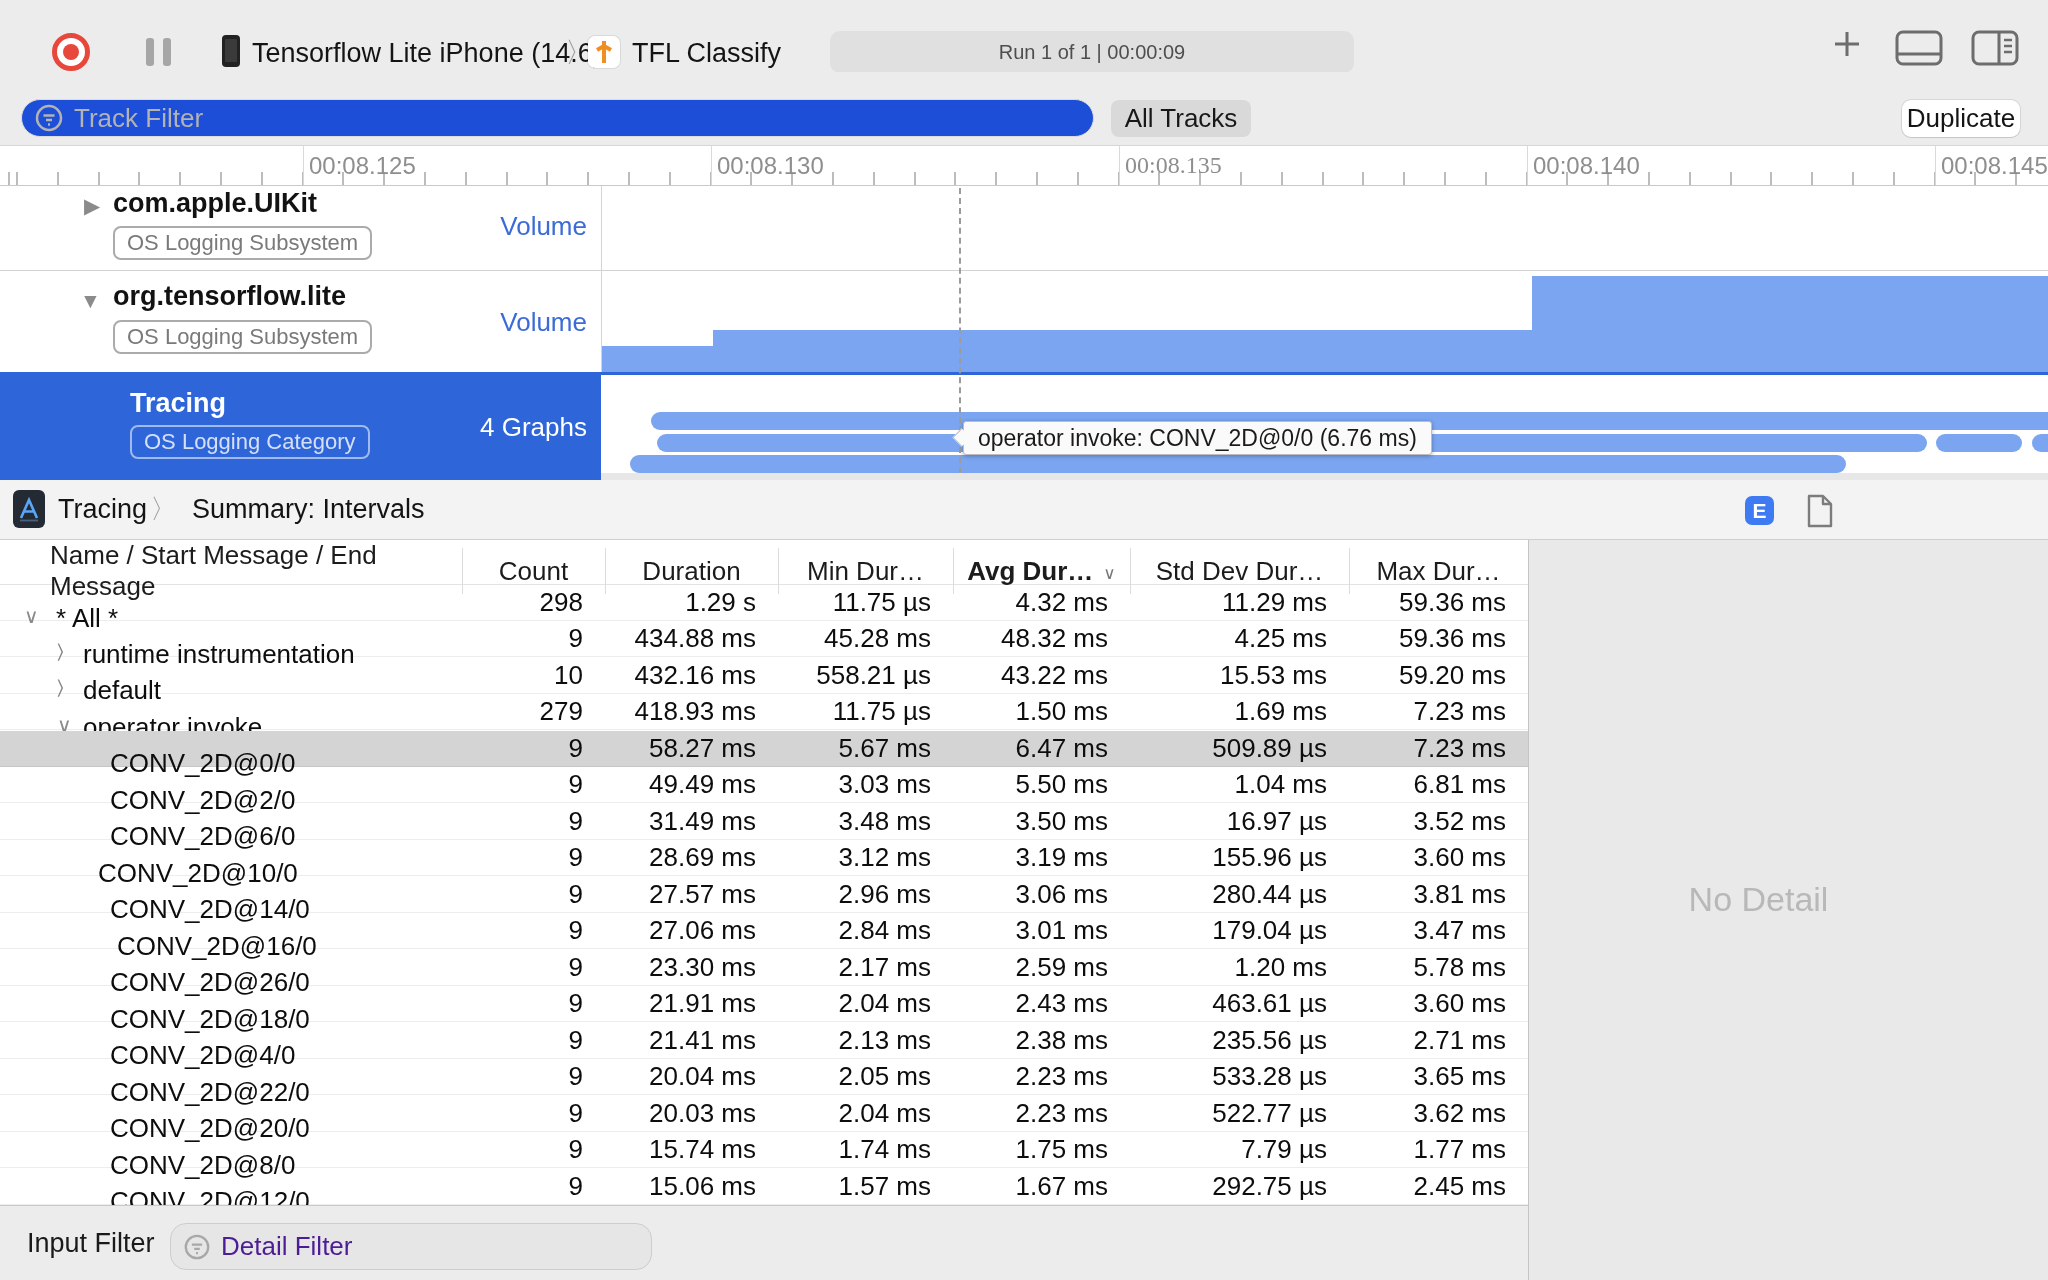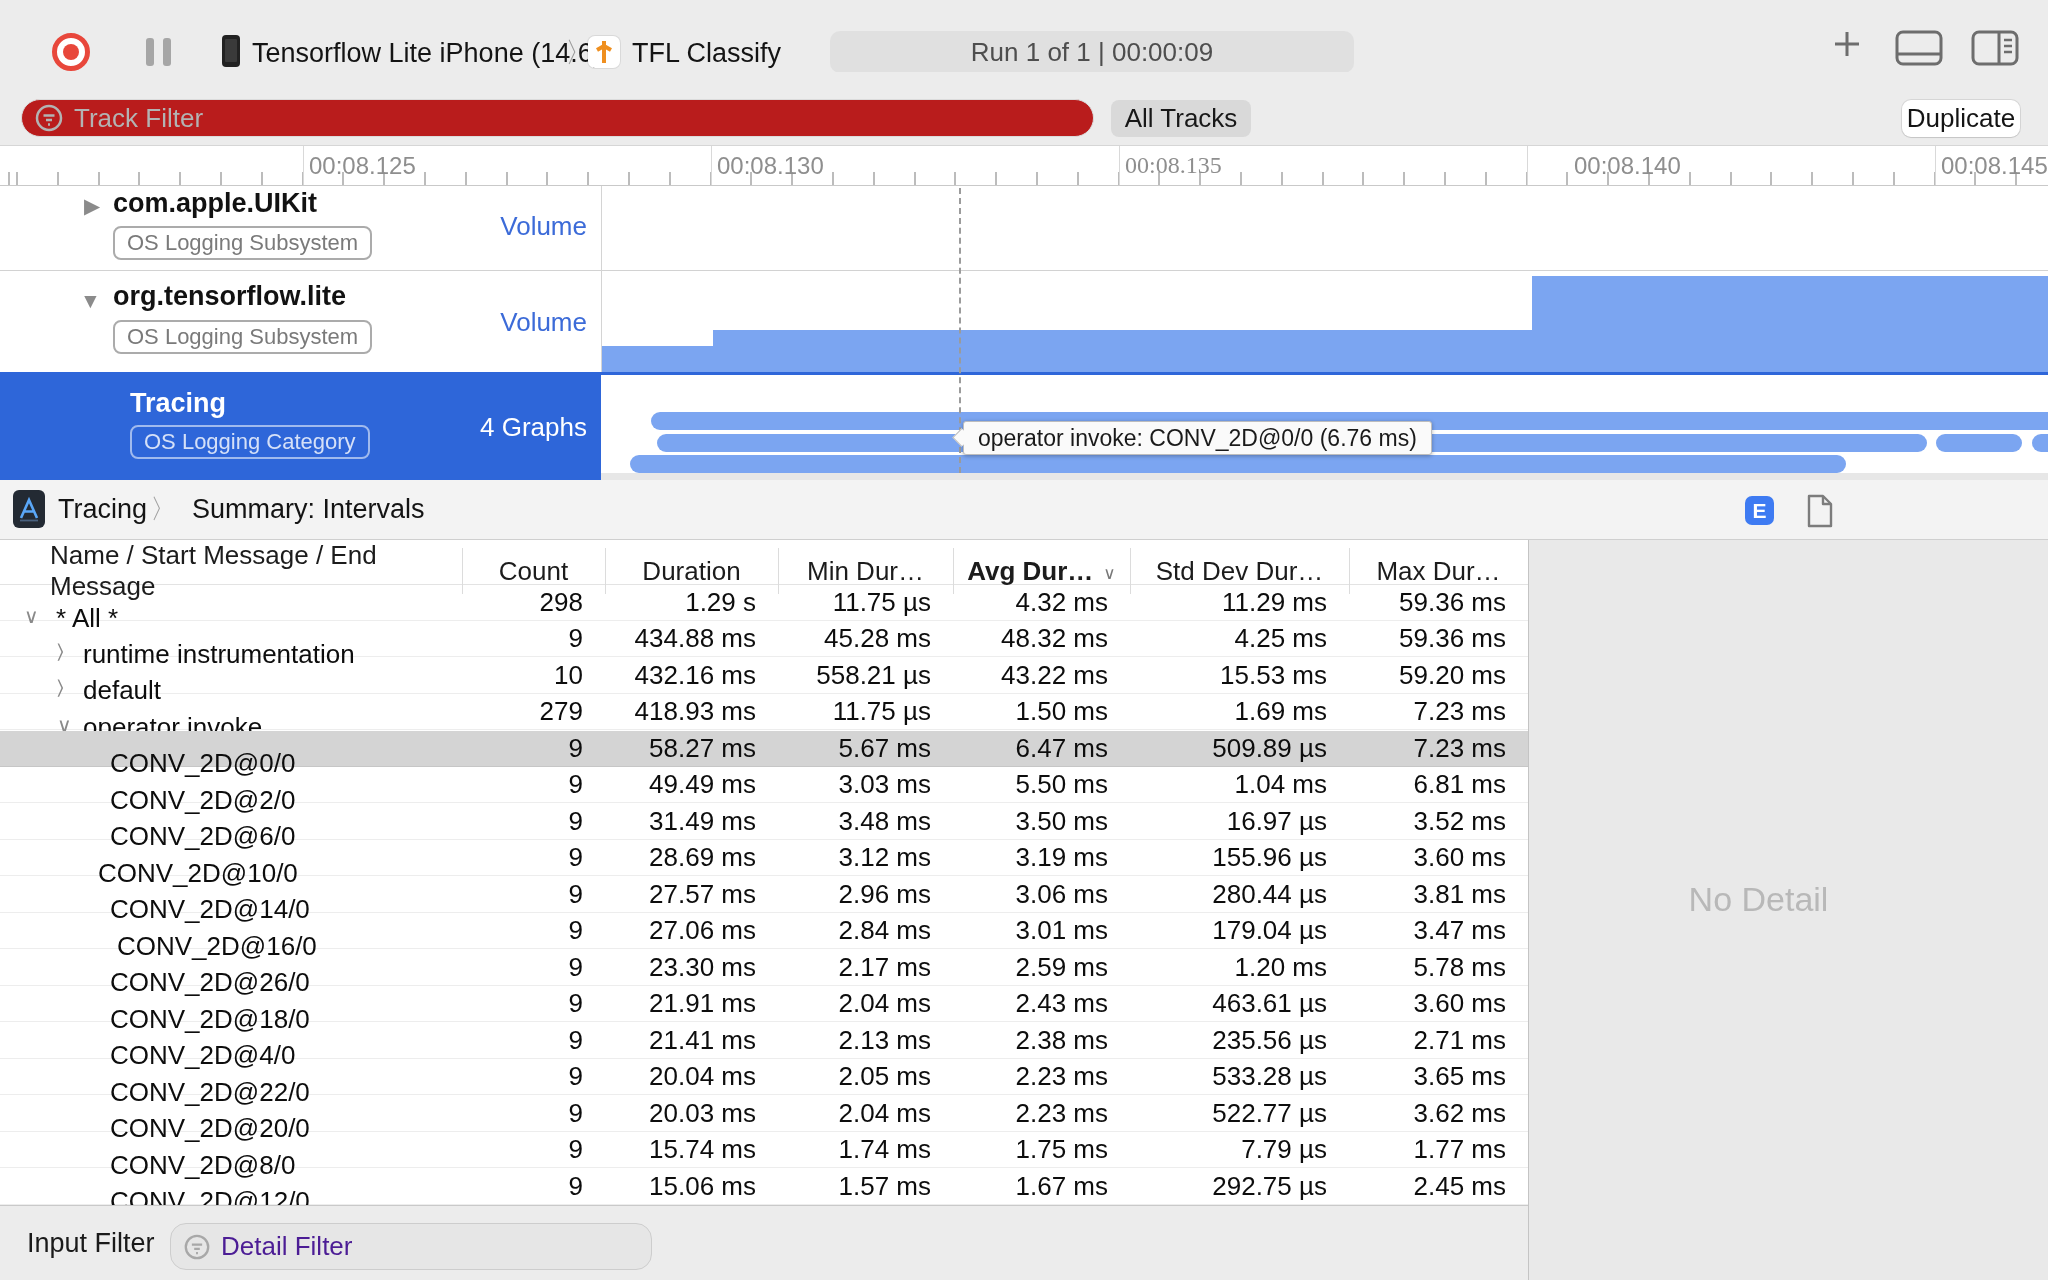--- a/index.html
+++ b/index.html
@@ -16,26 +16,26 @@
     background:var(--record-red);}
   #pause-btn{left:146px;top:38px;width:26px;height:28px;display:flex;gap:9px;}
   #pause-btn span{width:8px;height:28px;background:#a6a6a6;border-radius:3px;}
   #device-icon{left:222px;top:35px;width:18px;height:32px;background:#222;border-radius:4px;}
   #device-icon:after{content:"";position:absolute;left:3px;top:4px;right:3px;bottom:5px;background:#3a3a3a;border-radius:1px;}
   .tb-text{top:38px;font-size:27px;color:#141414;white-space:nowrap;}
   .tb-chev{top:34px;font-size:28px;color:#9a9a9a;}
   #tfl-icon{left:588px;top:36px;width:32px;height:32px;background:#fff;border-radius:7px;
     box-shadow:0 0 0 1px rgba(0,0,0,.08);display:flex;align-items:center;justify-content:center;}
   #run-pill{left:830px;top:31px;width:524px;height:42px;background:#e0e0e0;border-radius:10px;
-    display:flex;align-items:center;justify-content:center;font-size:26px;color:#4e4e4e;}
+    display:flex;align-items:center;justify-content:center;font-size:20px;color:#4e4e4e;}
   .tb-icon{top:28px;stroke:#6d6d6d;fill:none;stroke-width:3;}
 
   
   #filterbar{left:0;top:72px;width:2048px;height:74px;background:#ececec;border-bottom:1px solid #d6d6d6;box-sizing:border-box;}
-  #track-filter{left:21px;top:27px;width:1073px;height:38px;background:#b91c1c;border:1px solid #dbdbdb;
+  #track-filter{left:21px;top:27px;width:1073px;height:38px;background:#1d4ed8;border:1px solid #dbdbdb;
     border-radius:19px;box-sizing:border-box;display:flex;align-items:center;}
   .filter-glyph{margin-left:12px;flex:0 0 auto;}
   .placeholder{font-size:26px;color:#b3b3b3;margin-left:10px;white-space:nowrap;}
   #all-tracks{left:1111px;top:28px;width:140px;height:37px;background:#d9d9d9;border-radius:8px;
     display:flex;align-items:center;justify-content:center;font-size:26px;color:#181818;}
   #duplicate{left:1902px;top:28px;width:118px;height:37px;background:#fff;border-radius:9px;
     box-shadow:0 0 0 1px rgba(0,0,0,.09),0 1px 1px rgba(0,0,0,.08);
     display:flex;align-items:center;justify-content:center;font-size:26px;color:#141414;}
 
   
@@ -163,21 +163,21 @@
 
 <div id="ruler" class="abs">
   <div class="ticks"></div>
 <div class="ruler-grid" style="left: 303px;"></div>
     <div class="ruler-label" style="left: 309px;">00:08.125</div>
     <div class="ruler-grid" style="left: 711px;"></div>
     <div class="ruler-label" style="left: 717px;">00:08.130</div>
     <div class="ruler-grid" style="left: 1119px;"></div>
     <div class="ruler-label" style="left: 1125px; font-family: Liberation Serif, serif;">00:08.135</div>
     <div class="ruler-grid" style="left: 1527px;"></div>
-    <div class="ruler-label" style="left: 1574px;">00:08.140</div>
+    <div class="ruler-label" style="left: 1533px;">00:08.140</div>
     <div class="ruler-grid" style="left: 1935px;"></div>
     <div class="ruler-label" style="left: 1941px;">00:08.145</div>
   </div>
 
 <div id="tracks" class="abs">
   <div id="graph-uikit" class="abs"></div>
   <div id="graph-tf" class="abs">
       <div class="vol-step" style="left: -1px; width: 112px; top: 75px; height: 26px;"></div>
       <div class="vol-step" style="left: 111px; width: 819px; top: 59px; height: 42px;"></div>
       <div class="vol-step" style="left: 930px; width: 516px; top: 5px; height: 96px;"></div>

